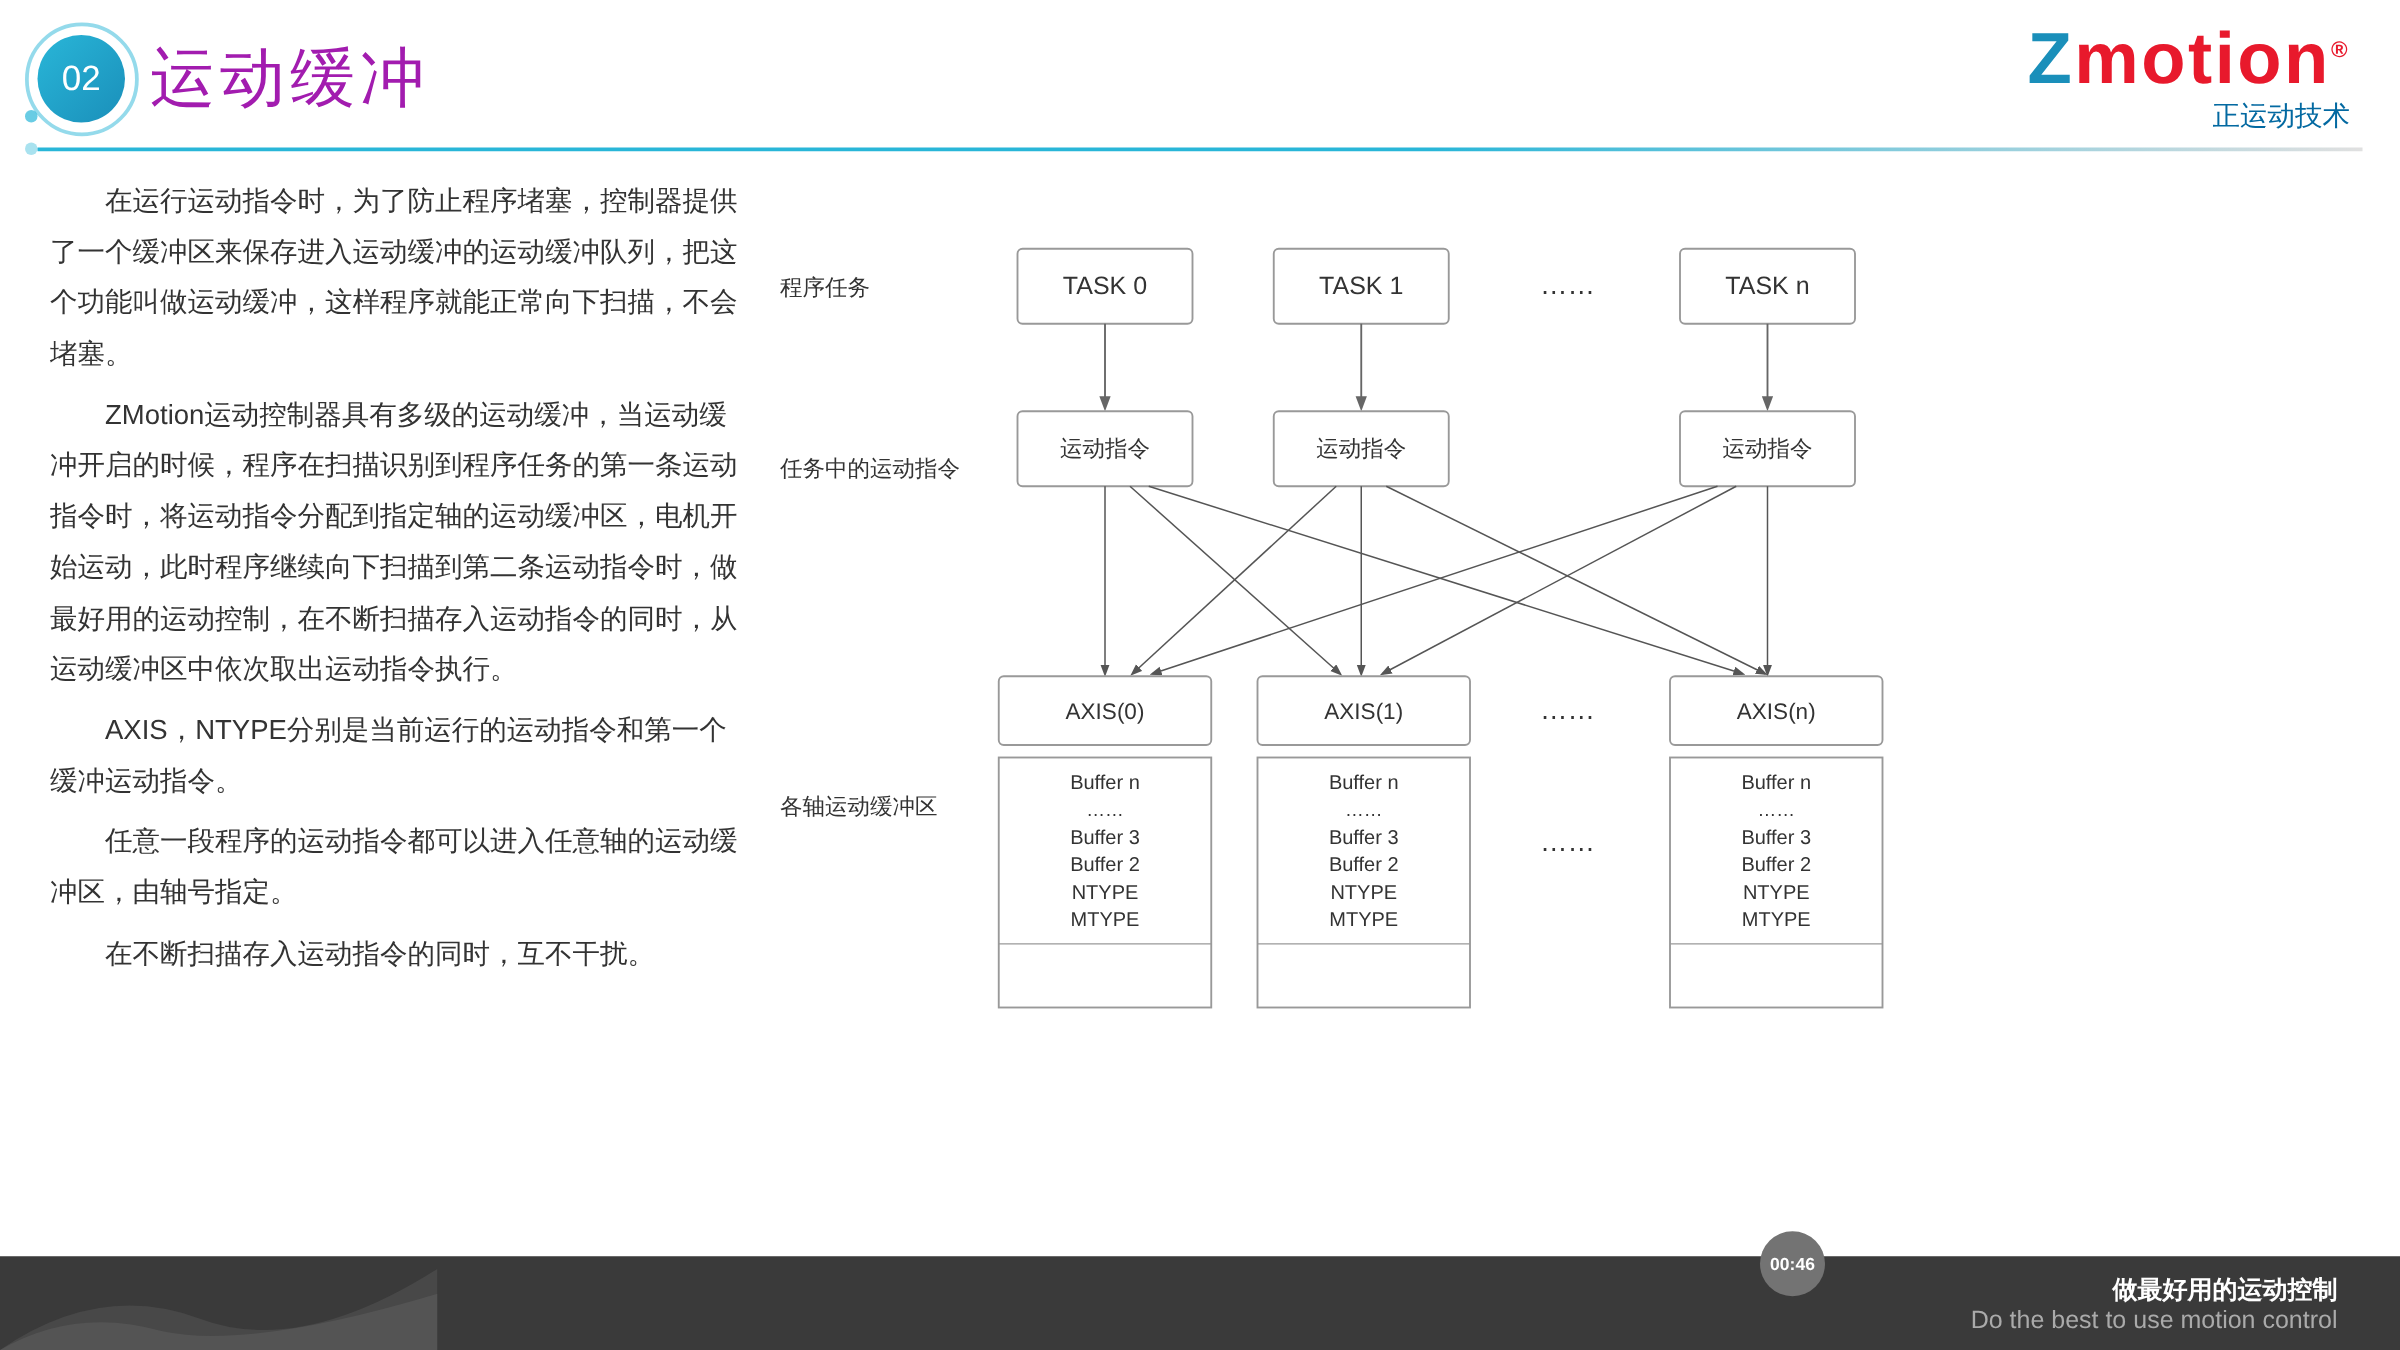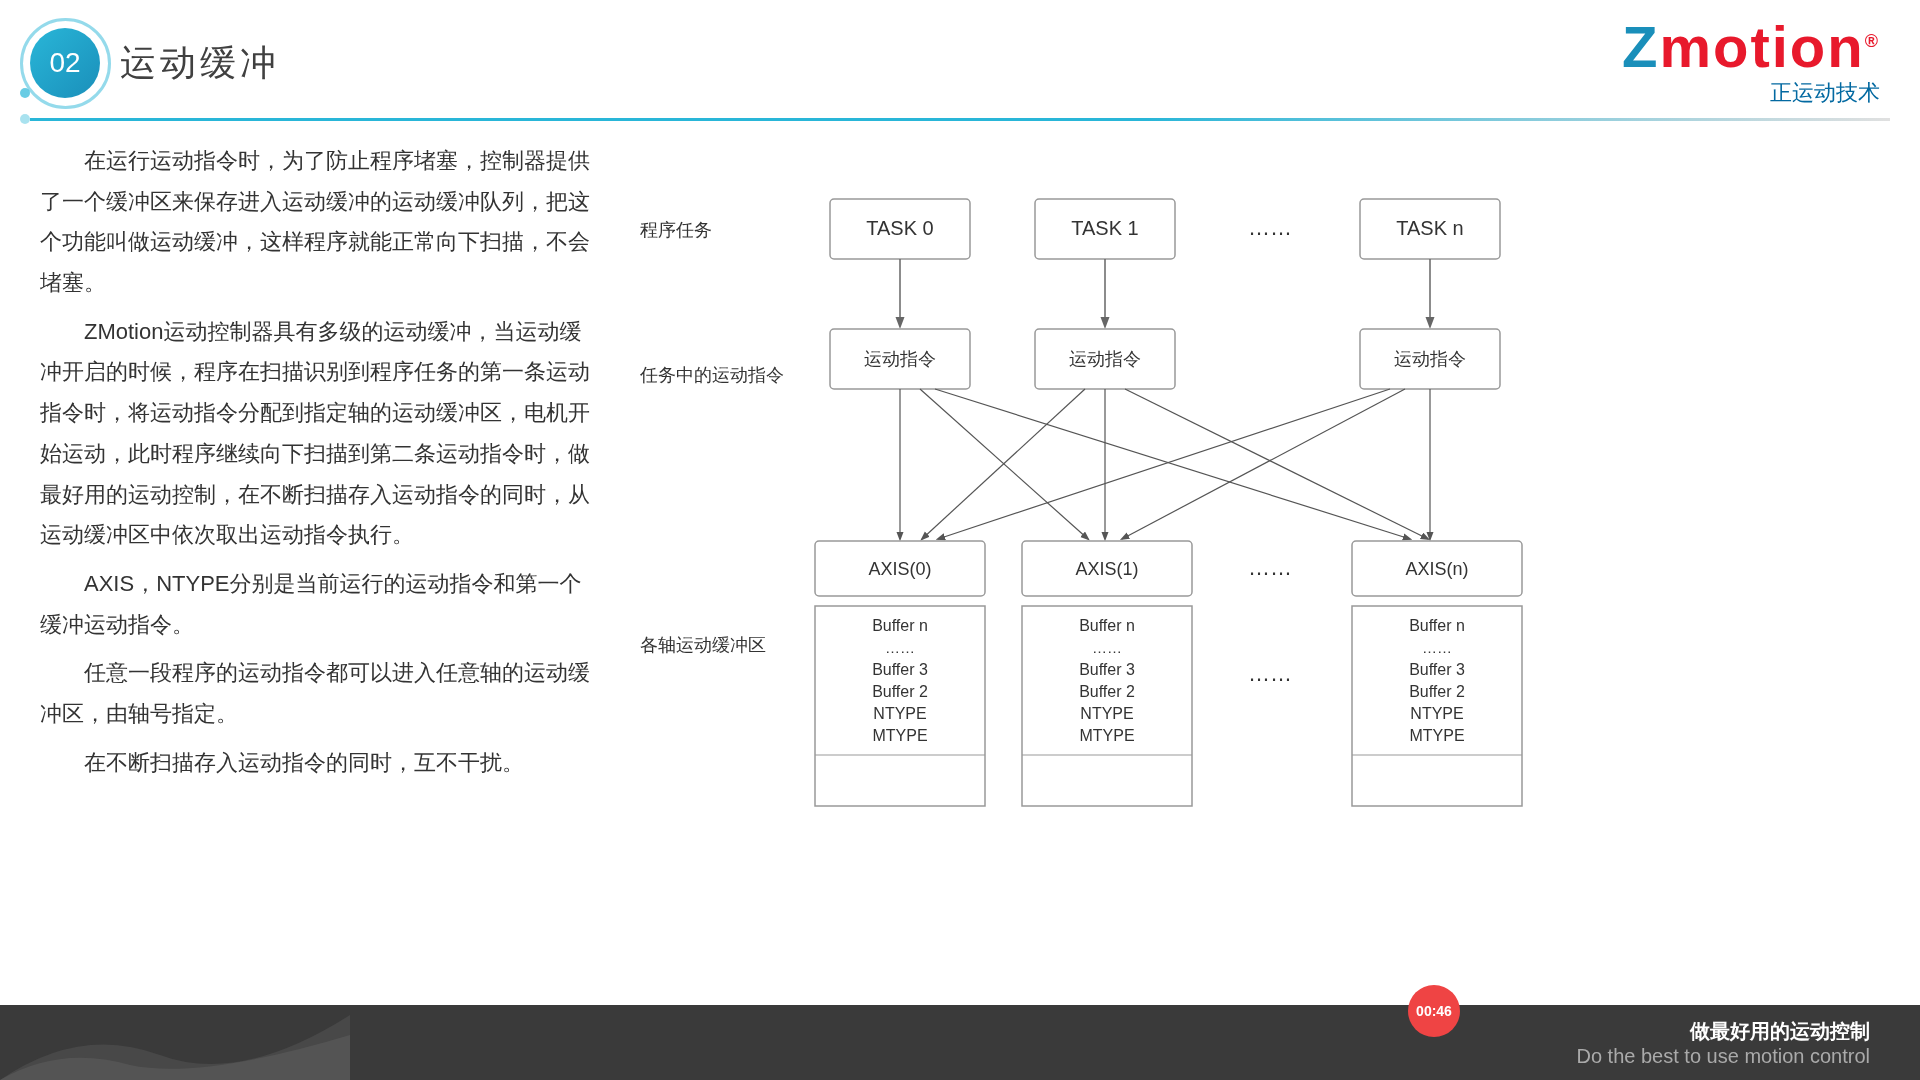--- a/index.html
+++ b/index.html
@@ -38,22 +38,22 @@
     .header-number-circle::before {
       content: '';
       position: absolute;
       width: 85px;
       height: 85px;
       border-radius: 50%;
       border: 3px solid #29b6d8;
       opacity: 0.5;
     }
     .header-title {
-      font-size: 36px;
-      color: #404040;
+      font-size: 52px;
+      color: #a21caf;
       margin-left: 20px;
       font-weight: 400;
       letter-spacing: 4px;
     }
     .dot-small {
       width: 10px;
       height: 10px;
       background: #29b6d8;
       border-radius: 50%;
       margin: 5px 0;
@@ -88,21 +88,21 @@
     .divider {
       height: 3px;
       background: linear-gradient(to right, #29b6d8 60%, #e0e0e0 100%);
       margin: 10px 30px 0 30px;
     }
 
     
     .main {
       display: flex;
       padding: 20px 40px 0 40px;
-      gap: 40px;
+      gap: 24px;
       height: calc(1080px - 130px);
     }
 
     
     .left-content {
       width: 560px;
       flex-shrink: 0;
       font-size: 22px;
       color: #333;
       line-height: 1.85;
@@ -141,21 +141,21 @@
     .footer-text-en {
       color: #aaa;
       font-size: 20px;
     }
     .timer-badge {
       position: absolute;
       right: 460px;
       top: -20px;
       width: 52px;
       height: 52px;
-      background: #ef4444;
+      background: #737373;
       border-radius: 50%;
       display: flex;
       align-items: center;
       justify-content: center;
       color: white;
       font-size: 14px;
       font-weight: bold;
     }
   </style>
 </head>

